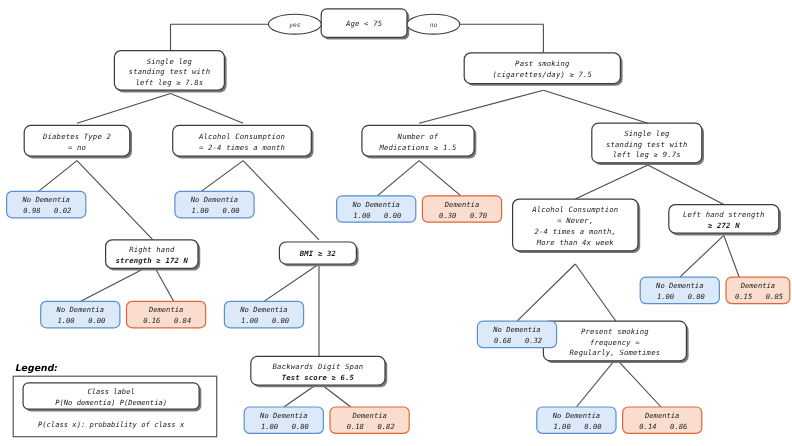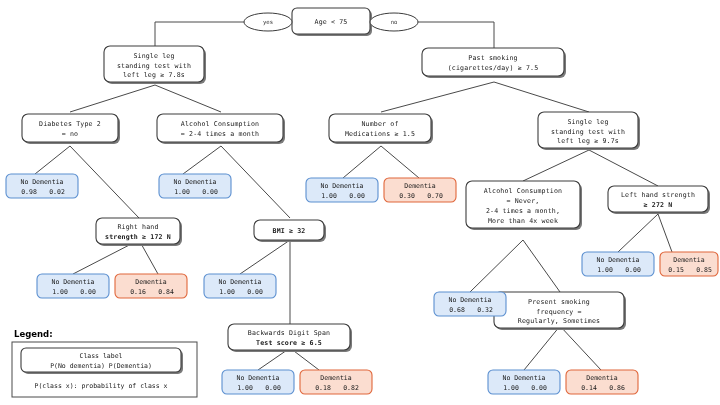--- a/index.html
+++ b/index.html
@@ -2,21 +2,21 @@
 <html><head>
 <meta charset="utf-8">
 <style>
   html,body{margin:0;padding:0;}
   body{
     width:720px;height:405px;
     background:#ffffff;
     font-family:"DejaVu Sans Mono","Liberation Mono",monospace;
     overflow:hidden;
   }
-  #root{position:relative;width:720px;height:315px;}
+  #root{position:relative;width:720px;height:315px;font-style:italic;}
   svg#tree{position:absolute;left:0;top:0;width:720px;height:405px;}
   .edge{stroke:#4a4a4a;stroke-width:1;fill:none;}
   .nodebox{fill:#ffffff;stroke:#3c3c3c;stroke-width:1.1;}
   .nodeshadow{fill:#7a7a7a;stroke:none;}
   .leafblue{fill:#dce9f9;stroke:#5b8fd0;stroke-width:1.1;}
   .leaforange{fill:#fbddd0;stroke:#e0663a;stroke-width:1.1;}
   .ellipsebox{fill:#ffffff;stroke:#3c3c3c;stroke-width:1;}
   .ntext{font-family:"DejaVu Sans Mono","Liberation Mono",monospace;
     font-size:6.6px;fill:#1a1a1a;text-anchor:middle;letter-spacing:0.15px;}
   .ntext.bold{font-weight:bold;}

